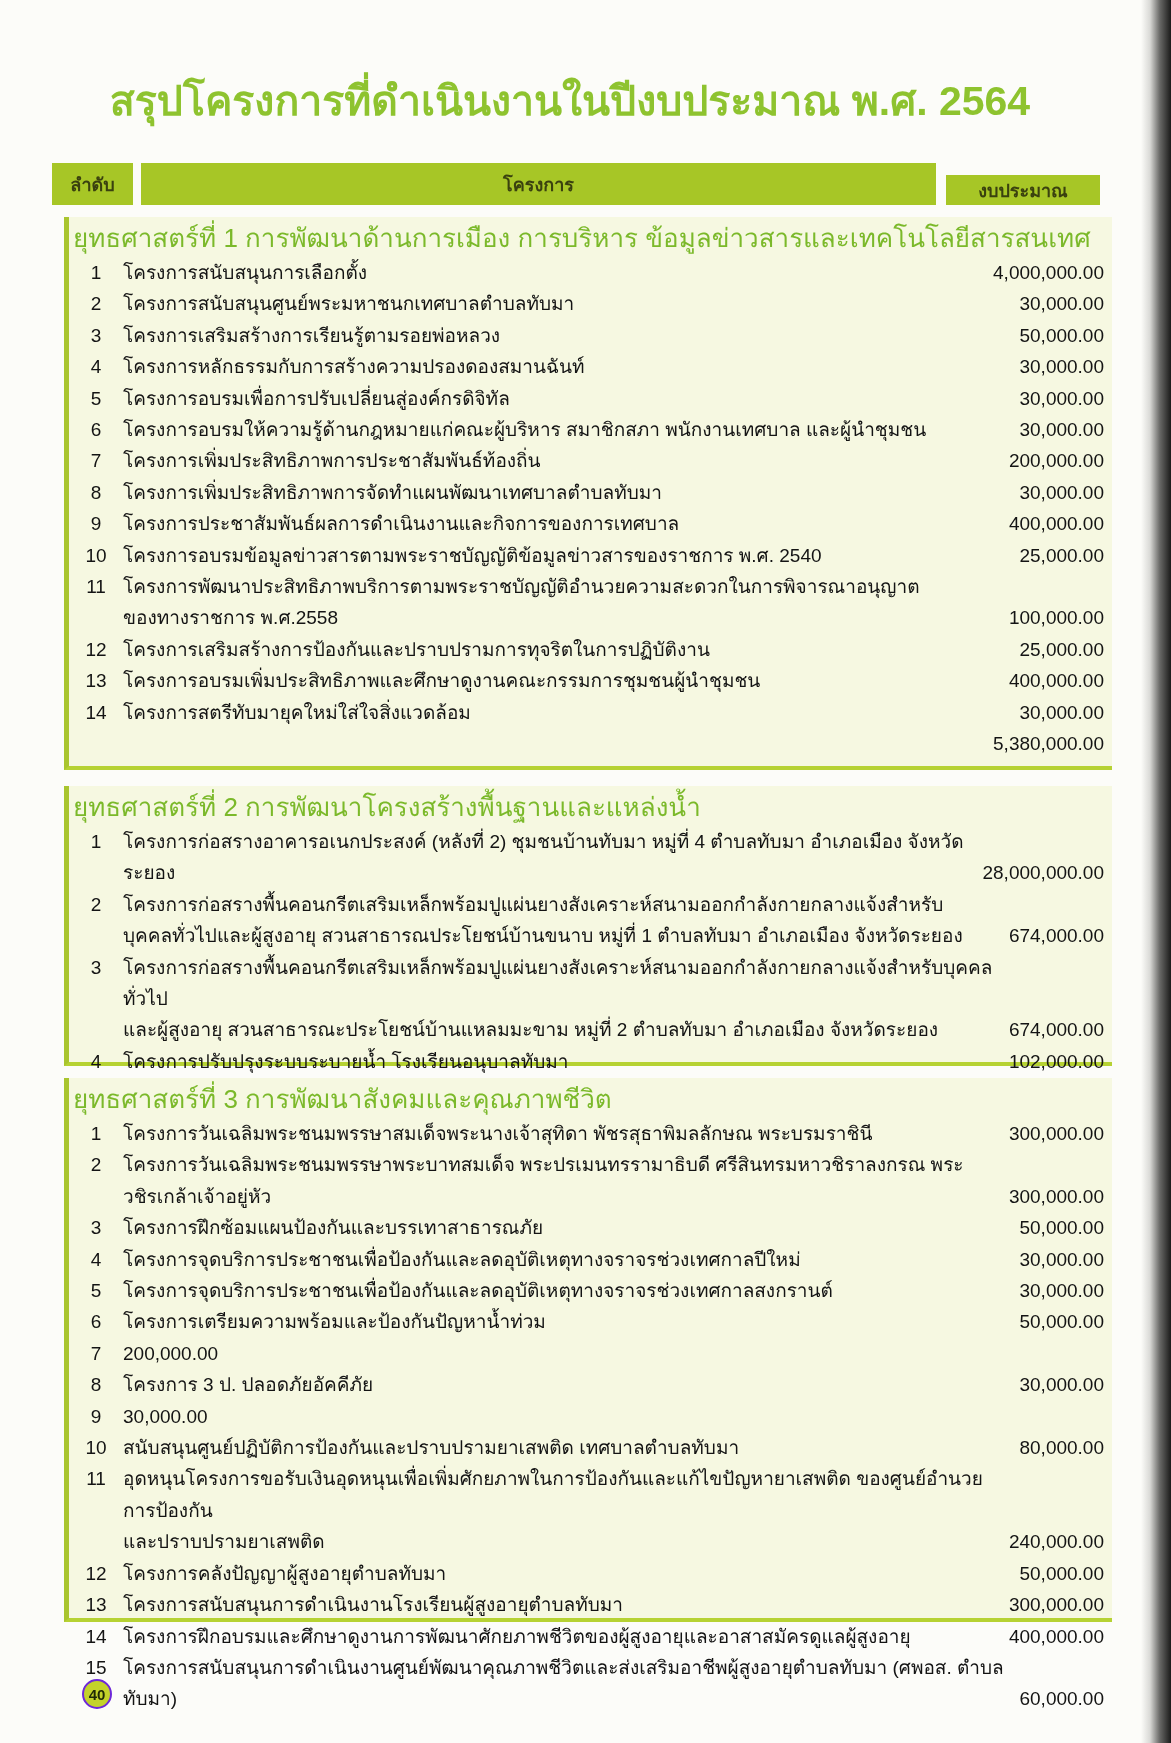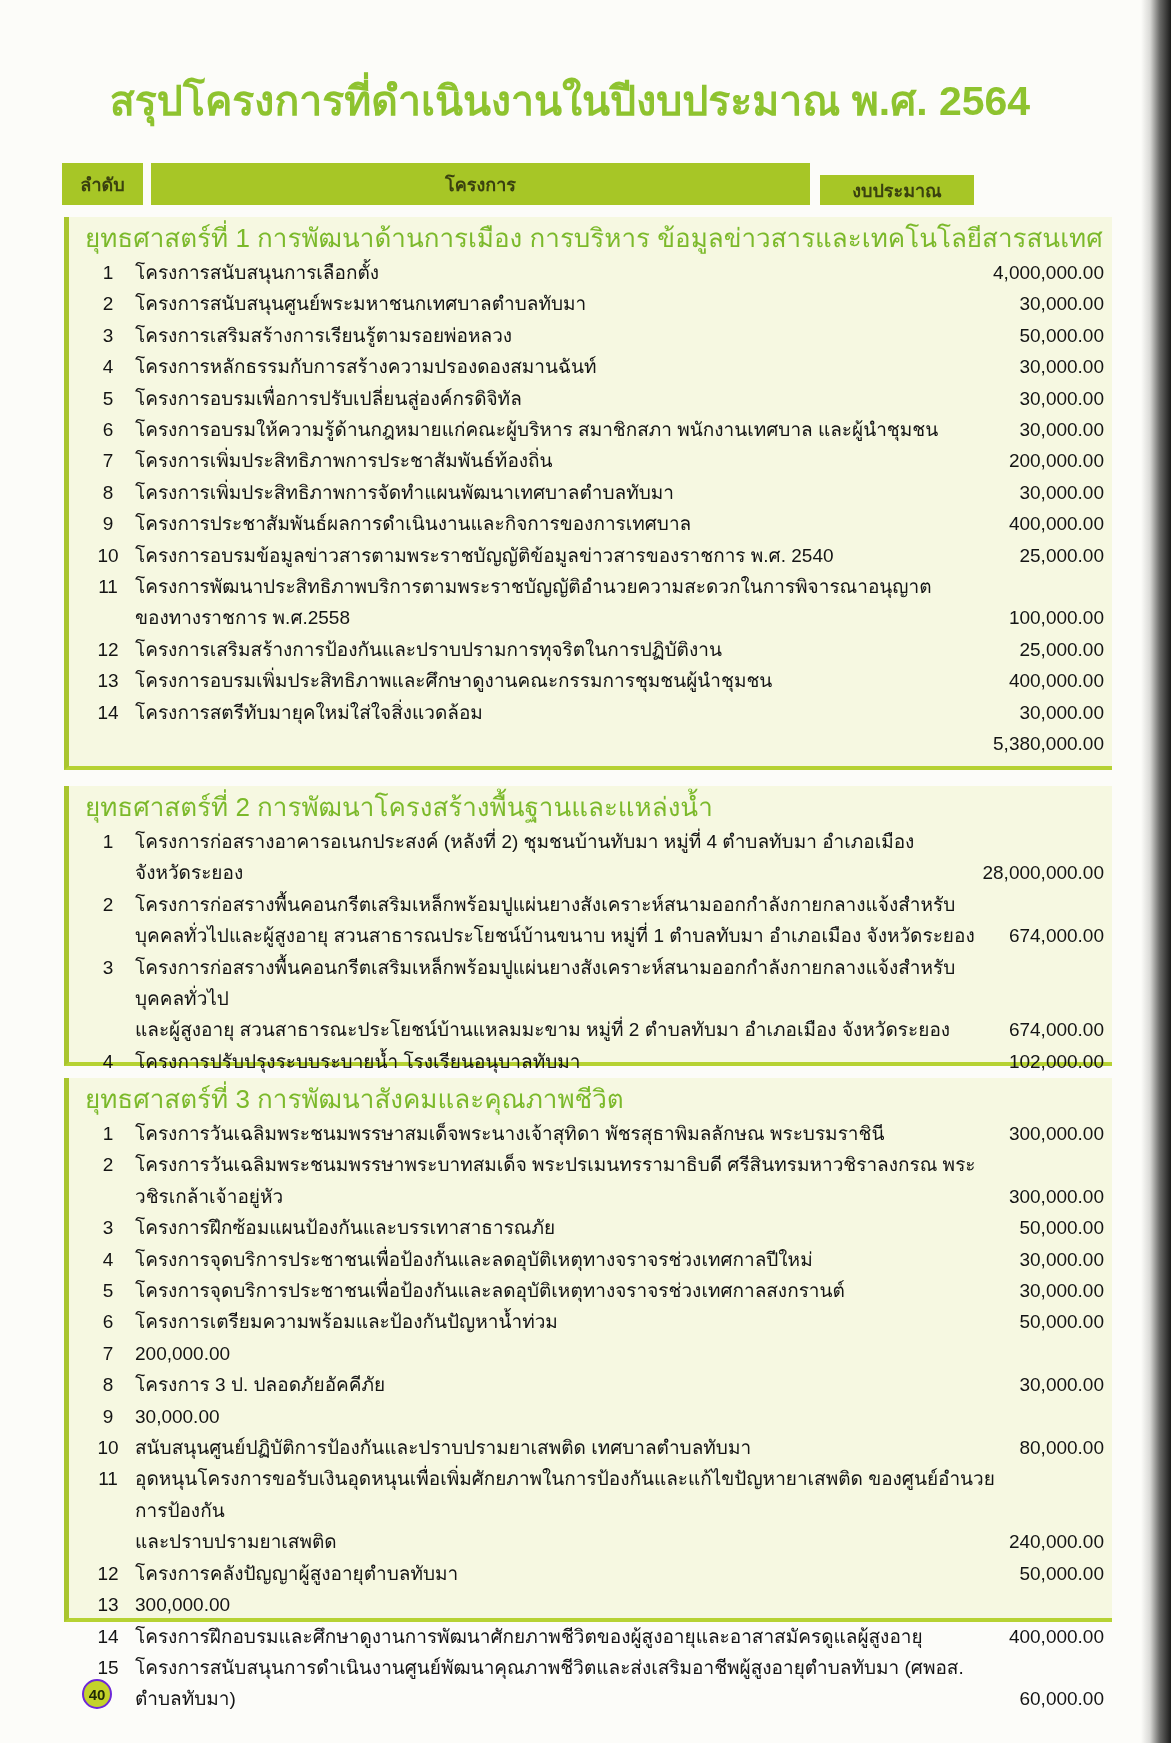--- a/index.html
+++ b/index.html
@@ -20,21 +20,21 @@
 
   .page-title {
     position: absolute; top: 68px; left: 0; width: 1140px;
     text-align: center;
     font-size: 41px; font-weight: bold;
     color: #8ec32f;
     letter-spacing: 0px;
   }
 
   .header-bar {
-    position: absolute; left: 62px; top: 163px; width: 912px; height: 42px;
+    position: absolute; left: 52px; top: 163px; width: 1048px; height: 42px;
     display: flex;
   }
   .header-cell {
     background: #a7c626;
     color: #3a410f;
     font-size: 18px; font-weight: bold;
     display: flex; align-items: center; justify-content: center;
   }
   .hc-order { width: 81px; }
   .hc-gap1 { width: 8px; }
@@ -43,21 +43,21 @@
   .hc-budget { width: 154px; margin-top: 12px; }
 
   #sections-root { position: absolute; left: 0; top: 0; width: 100%; height: 100%; }
 
   .section-panel {
     position: absolute; left: 64px; width: 1048px;
     background: #f6f8e1;
     border-left: 5px solid #a9c52e;
     border-bottom: 4px solid #b6d233;
     box-sizing: border-box;
-    padding: 5px 8px 0 12px;
+    padding: 5px 8px 0 0;
   }
   .section-panel.s1 { top: 217px; height: 553px; }
   .section-panel.s2 { top: 786px; height: 280px; }
   .section-panel.s3 { top: 1078px; height: 544px; }
 
   .section-title {
     font-size: 26px; line-height: 33px;
     color: #7bb92a;
     padding-left: 4px;
     white-space: nowrap;
@@ -330,20 +330,23 @@
           </div>
           <div class="row">
             <div class="no">12</div>
             <div class="lines">
               <div>โครงการคลังปัญญาผู้สูงอายุตำบลทับมา</div>
             </div>
             <div class="amount">50,000.00</div>
           </div>
           <div class="row">
             <div class="no">13</div>
+            <div class="lines">
+              <div>โครงการสนับสนุนการดำเนินงานโรงเรียนผู้สูงอายุตำบลทับมา</div>
+            </div>
             <div class="amount">300,000.00</div>
           </div>
           <div class="row">
             <div class="no">14</div>
             <div class="lines">
               <div>โครงการฝึกอบรมและศึกษาดูงานการพัฒนาศักยภาพชีวิตของผู้สูงอายุและอาสาสมัครดูแลผู้สูงอายุ</div>
             </div>
             <div class="amount">400,000.00</div>
           </div>
           <div class="row">

